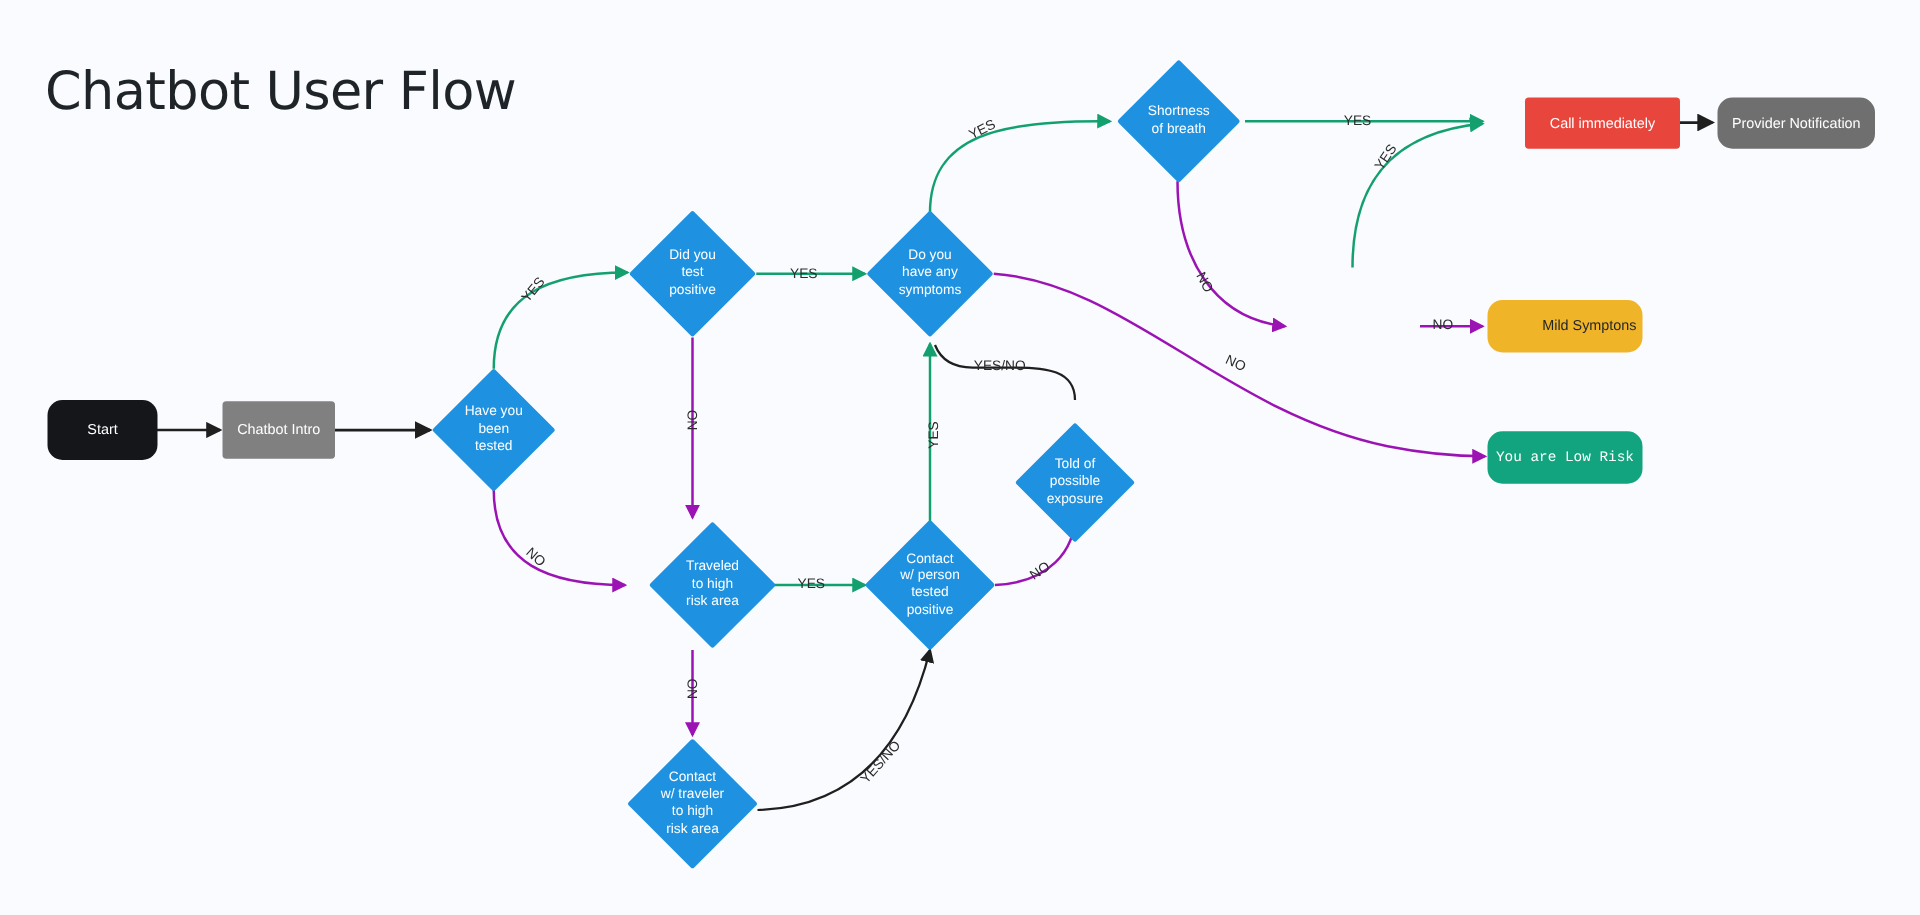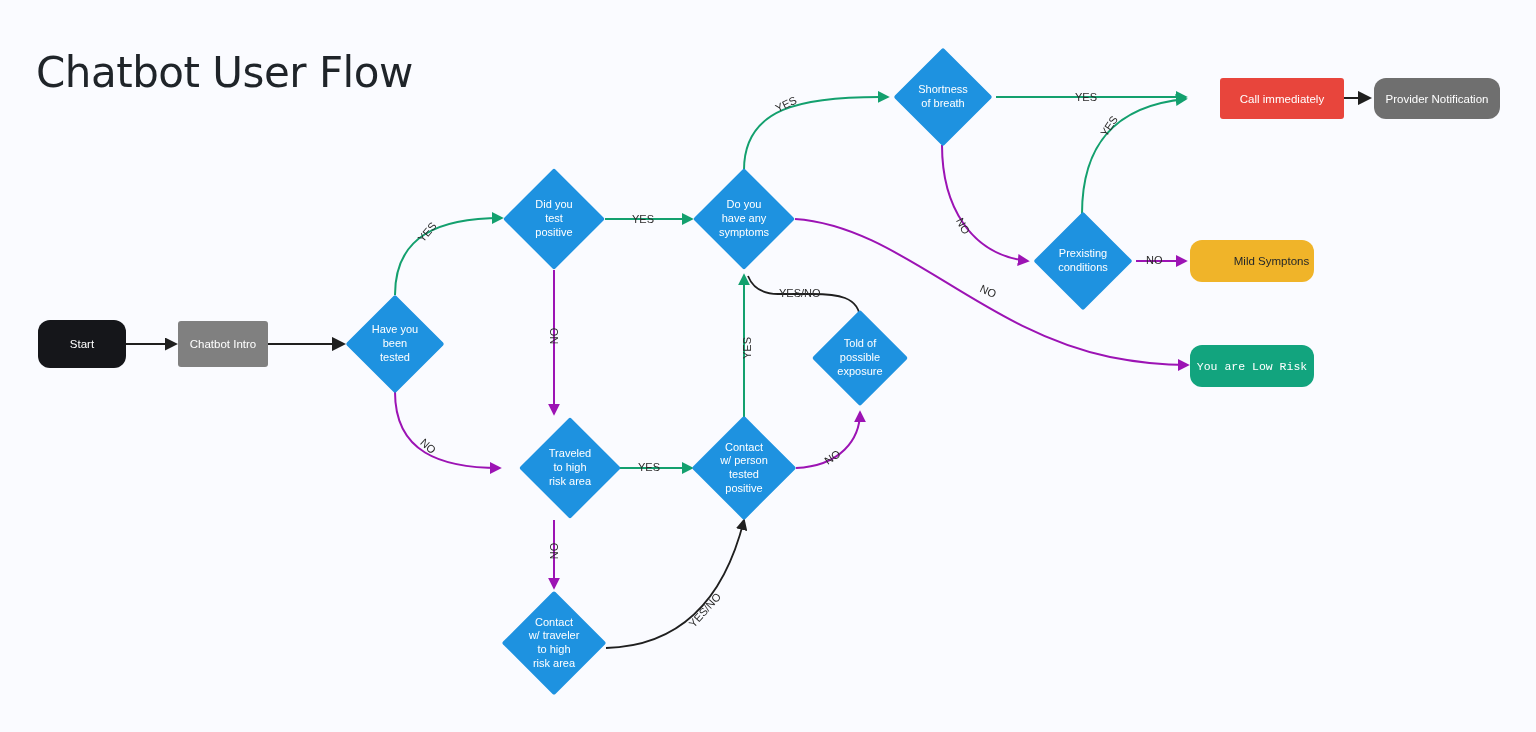--- a/index.html
+++ b/index.html
@@ -168,42 +168,37 @@
 have any
 symptoms</div>
   </div>
 
   <div class="diamond-wrap" style="left:908px; top:62px; width:70px; height:70px;">
     <div class="diamond-shape"></div>
     <div class="diamond-label">Shortness
 of breath</div>
   </div>
 
-  <div class="diamond-wrap" style="left:1048px; top:226px; width:70px; height:70px;">
-    <div class="diamond-shape"></div>
-    <div class="diamond-label">Prexisting
-conditions</div>
-  </div>
 
   <div class="diamond-wrap" style="left:534px; top:432px; width:72px; height:72px;">
     <div class="diamond-shape"></div>
     <div class="diamond-label">Traveled
 to high
 risk area</div>
   </div>
 
   <div class="diamond-wrap" style="left:707px; top:431px; width:74px; height:74px;">
     <div class="diamond-shape"></div>
     <div class="diamond-label">Contact
 w/ person
 tested
 positive</div>
   </div>
 
-  <div class="diamond-wrap" style="left:826px; top:324px; width:68px; height:68px;">
+  <div class="diamond-wrap" style="left:826px; top:352px; width:68px; height:68px;">
     <div class="diamond-shape"></div>
     <div class="diamond-label">Told of
 possible
 exposure</div>
   </div>
 
   <div class="diamond-wrap" style="left:517px; top:606px; width:74px; height:74px;">
     <div class="diamond-shape"></div>
     <div class="diamond-label">Contact
 w/ traveler

